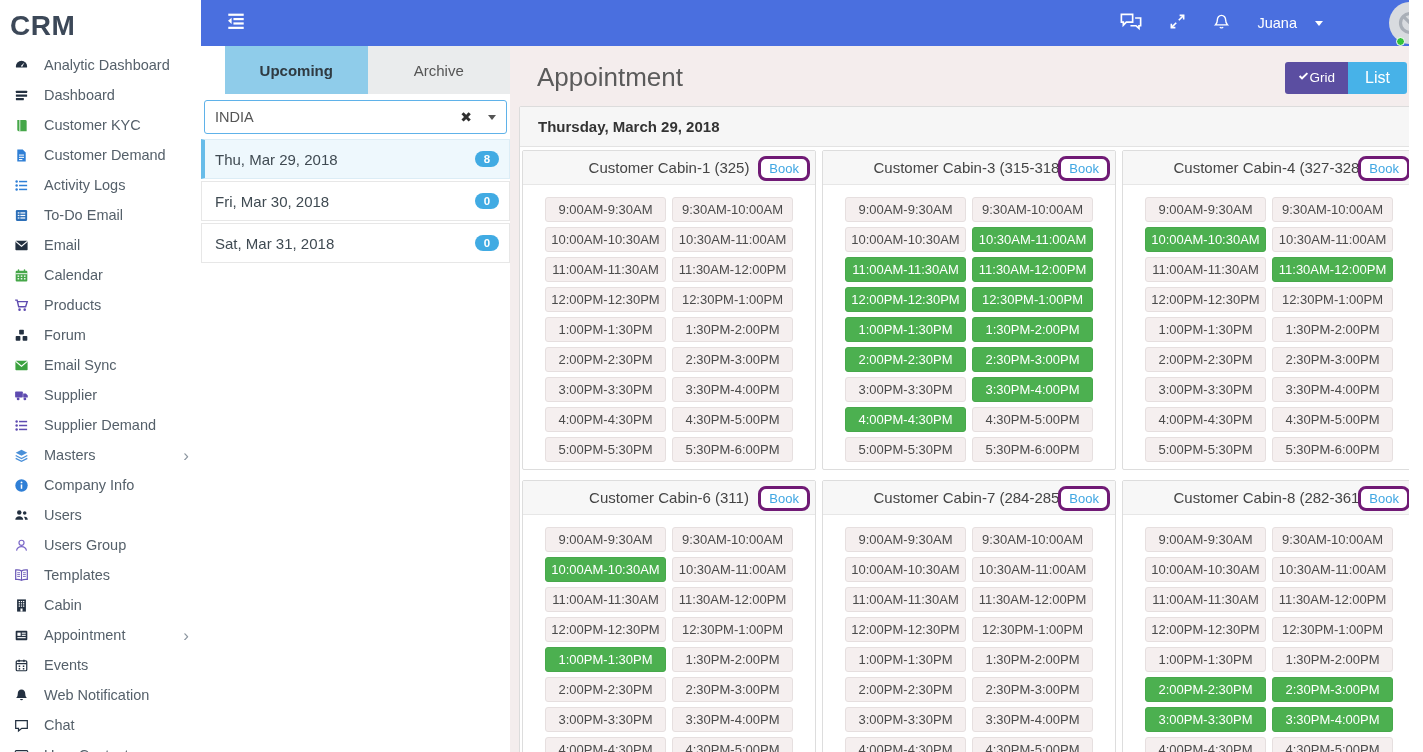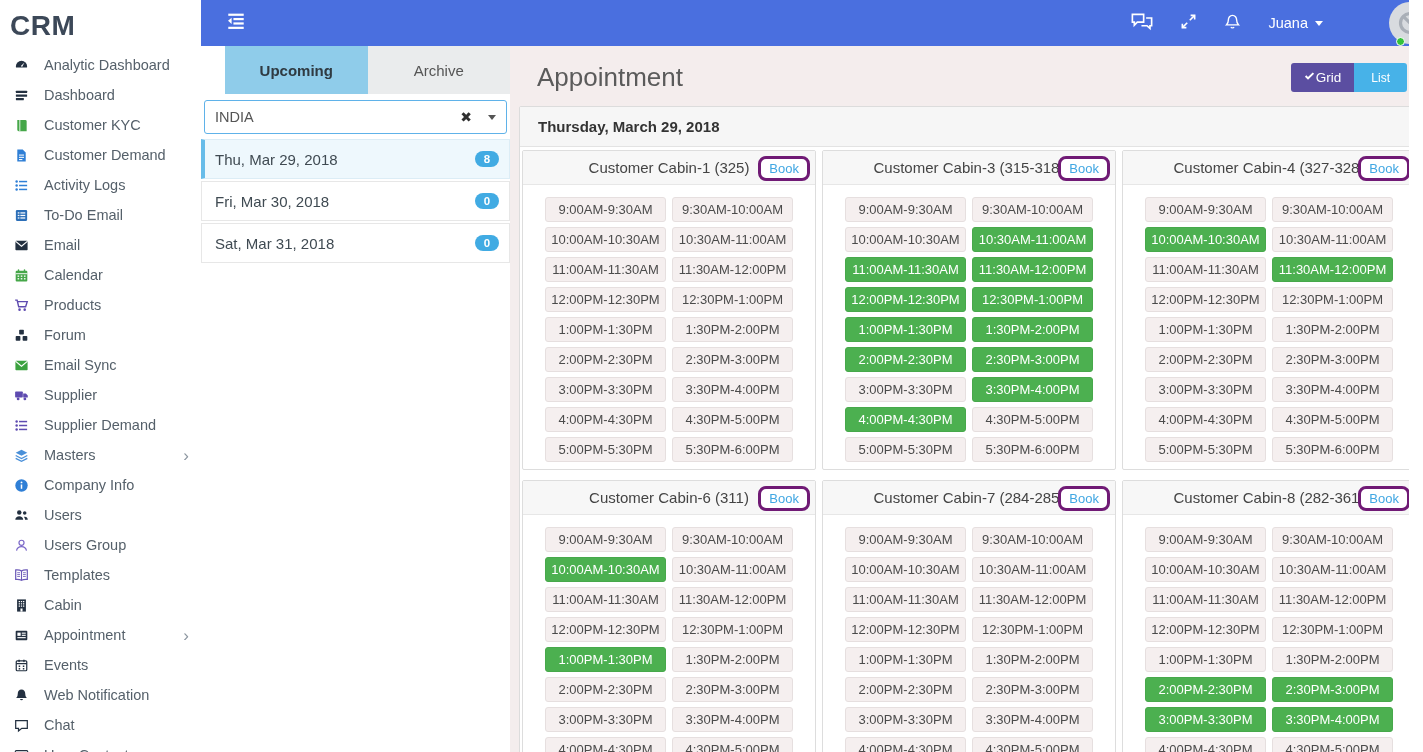--- a/index.html
+++ b/index.html
@@ -14,21 +14,21 @@
     font-size:14.5px; cursor:pointer; white-space:nowrap; }
   .nav-item .icn { width:19px; display:inline-flex; justify-content:center; margin-right:13px; flex:0 0 19px; }
   .nav-item .icn svg { width:15px; height:15px; }
   .nav-item .chev { margin-left:auto; color:#8d97a1; font-size:17px; line-height:1; }
 
   
   .topbar { position:absolute; left:201px; top:0; width:1222px; height:46px; background:#4a6fdf; z-index:4; }
   .hamburger { position:absolute; left:24px; top:13px; width:22px; height:20px; background:transparent; border:none; cursor:pointer; }
   .top-icons { position:absolute; right:100px; top:0; height:46px; display:flex; align-items:center; gap:27px; }
   .top-icon-btn { background:transparent; border:none; cursor:pointer; display:flex; align-items:center; }
-  .user-menu { display:flex; align-items:center; gap:7px; color:#fff; font-size:14.5px; cursor:pointer; }
+  .user-menu { display:flex; align-items:center; gap:18px; color:#fff; font-size:14.5px; cursor:pointer; }
   .caret-down { width:0; height:0; border-left:4.5px solid transparent; border-right:4.5px solid transparent; border-top:5px solid #fff; }
   .avatar-wrap { position:absolute; right:-8px; top:2px; width:42px; height:42px; cursor:pointer; }
   .status-dot { position:absolute; left:7px; bottom:-2px; width:9px; height:9px; border-radius:50%; background:#34c13b; border:1.5px solid #fff; }
 
   
   .list-panel { position:absolute; left:201px; top:46px; width:309px; height:706px; background:#fff; z-index:2; }
   .tabs { display:flex; height:48px;padding-left:24px; }
   .tab { flex:1; display:flex; align-items:center; justify-content:center; font-size:15px; color:#555;
     background:#eaeced; cursor:pointer; }
   .tab.active { background:#8fccea; color:#2f3a42; font-weight:bold; }
@@ -49,21 +49,21 @@
   .count-badge { margin-left:auto; background:#41abe3; color:#fff; font-size:11.5px; font-weight:bold;
     min-width:24px; height:16px; border-radius:8px; display:flex; align-items:center; justify-content:center; padding:0 6px; }
 
   
   .main { position:absolute; left:510px; top:46px; width:913px; height:706px; background:#f4eded; overflow:hidden; }
   .main-head { display:flex; align-items:center; padding:13px 8px 0 27px; height:50px; }
   .page-title { font-size:26px; font-weight:400; color:#5b5b5b; }
   .view-group { margin-left:auto; margin-right:8px; display:flex; }
   .grid-btn { background:#5b4ea1; color:#fff; font-size:13.5px; border:none; border-radius:3px 0 0 3px;
     padding:7px 13px; display:inline-flex; align-items:center; gap:1px; cursor:pointer; }
-  .list-btn { background:#47b2e8; color:#fff; font-size:12px; border:none; border-radius:0 3px 3px 0;
+  .list-btn { background:#47b2e8; color:#fff; font-size:16px; border:none; border-radius:0 3px 3px 0;
     padding:7px 17px; cursor:pointer; }
   .panel { margin:10px 4px 0 9px; width:900px; background:#fff; border:1px solid #dcdcdc; border-radius:2px; }
   .panel-heading { padding:11px 18px; background:#f6f6f6; border-bottom:1px solid #e3e3e3;
     font-size:15px; font-weight:bold; color:#333; }
   .cards { padding:3px 2px 8px 2px; display:flex; flex-wrap:wrap; gap:10px 6px; }
   .cab-card { width:294px; border:1px solid #dddddd; border-radius:2px; background:#fff; }
   .cab-head { position:relative; height:34px; background:#f7f7f7; border-bottom:1px solid #e7e7e7;
     display:flex; align-items:center; justify-content:center; font-size:15px; color:#444; }
   .book-btn { position:absolute; right:5px; top:5px; background:#fff; border:3px solid #701a75; color:#41a7e2;
     font-size:13px; padding:2px 8px; border-radius:8px; cursor:pointer; }

